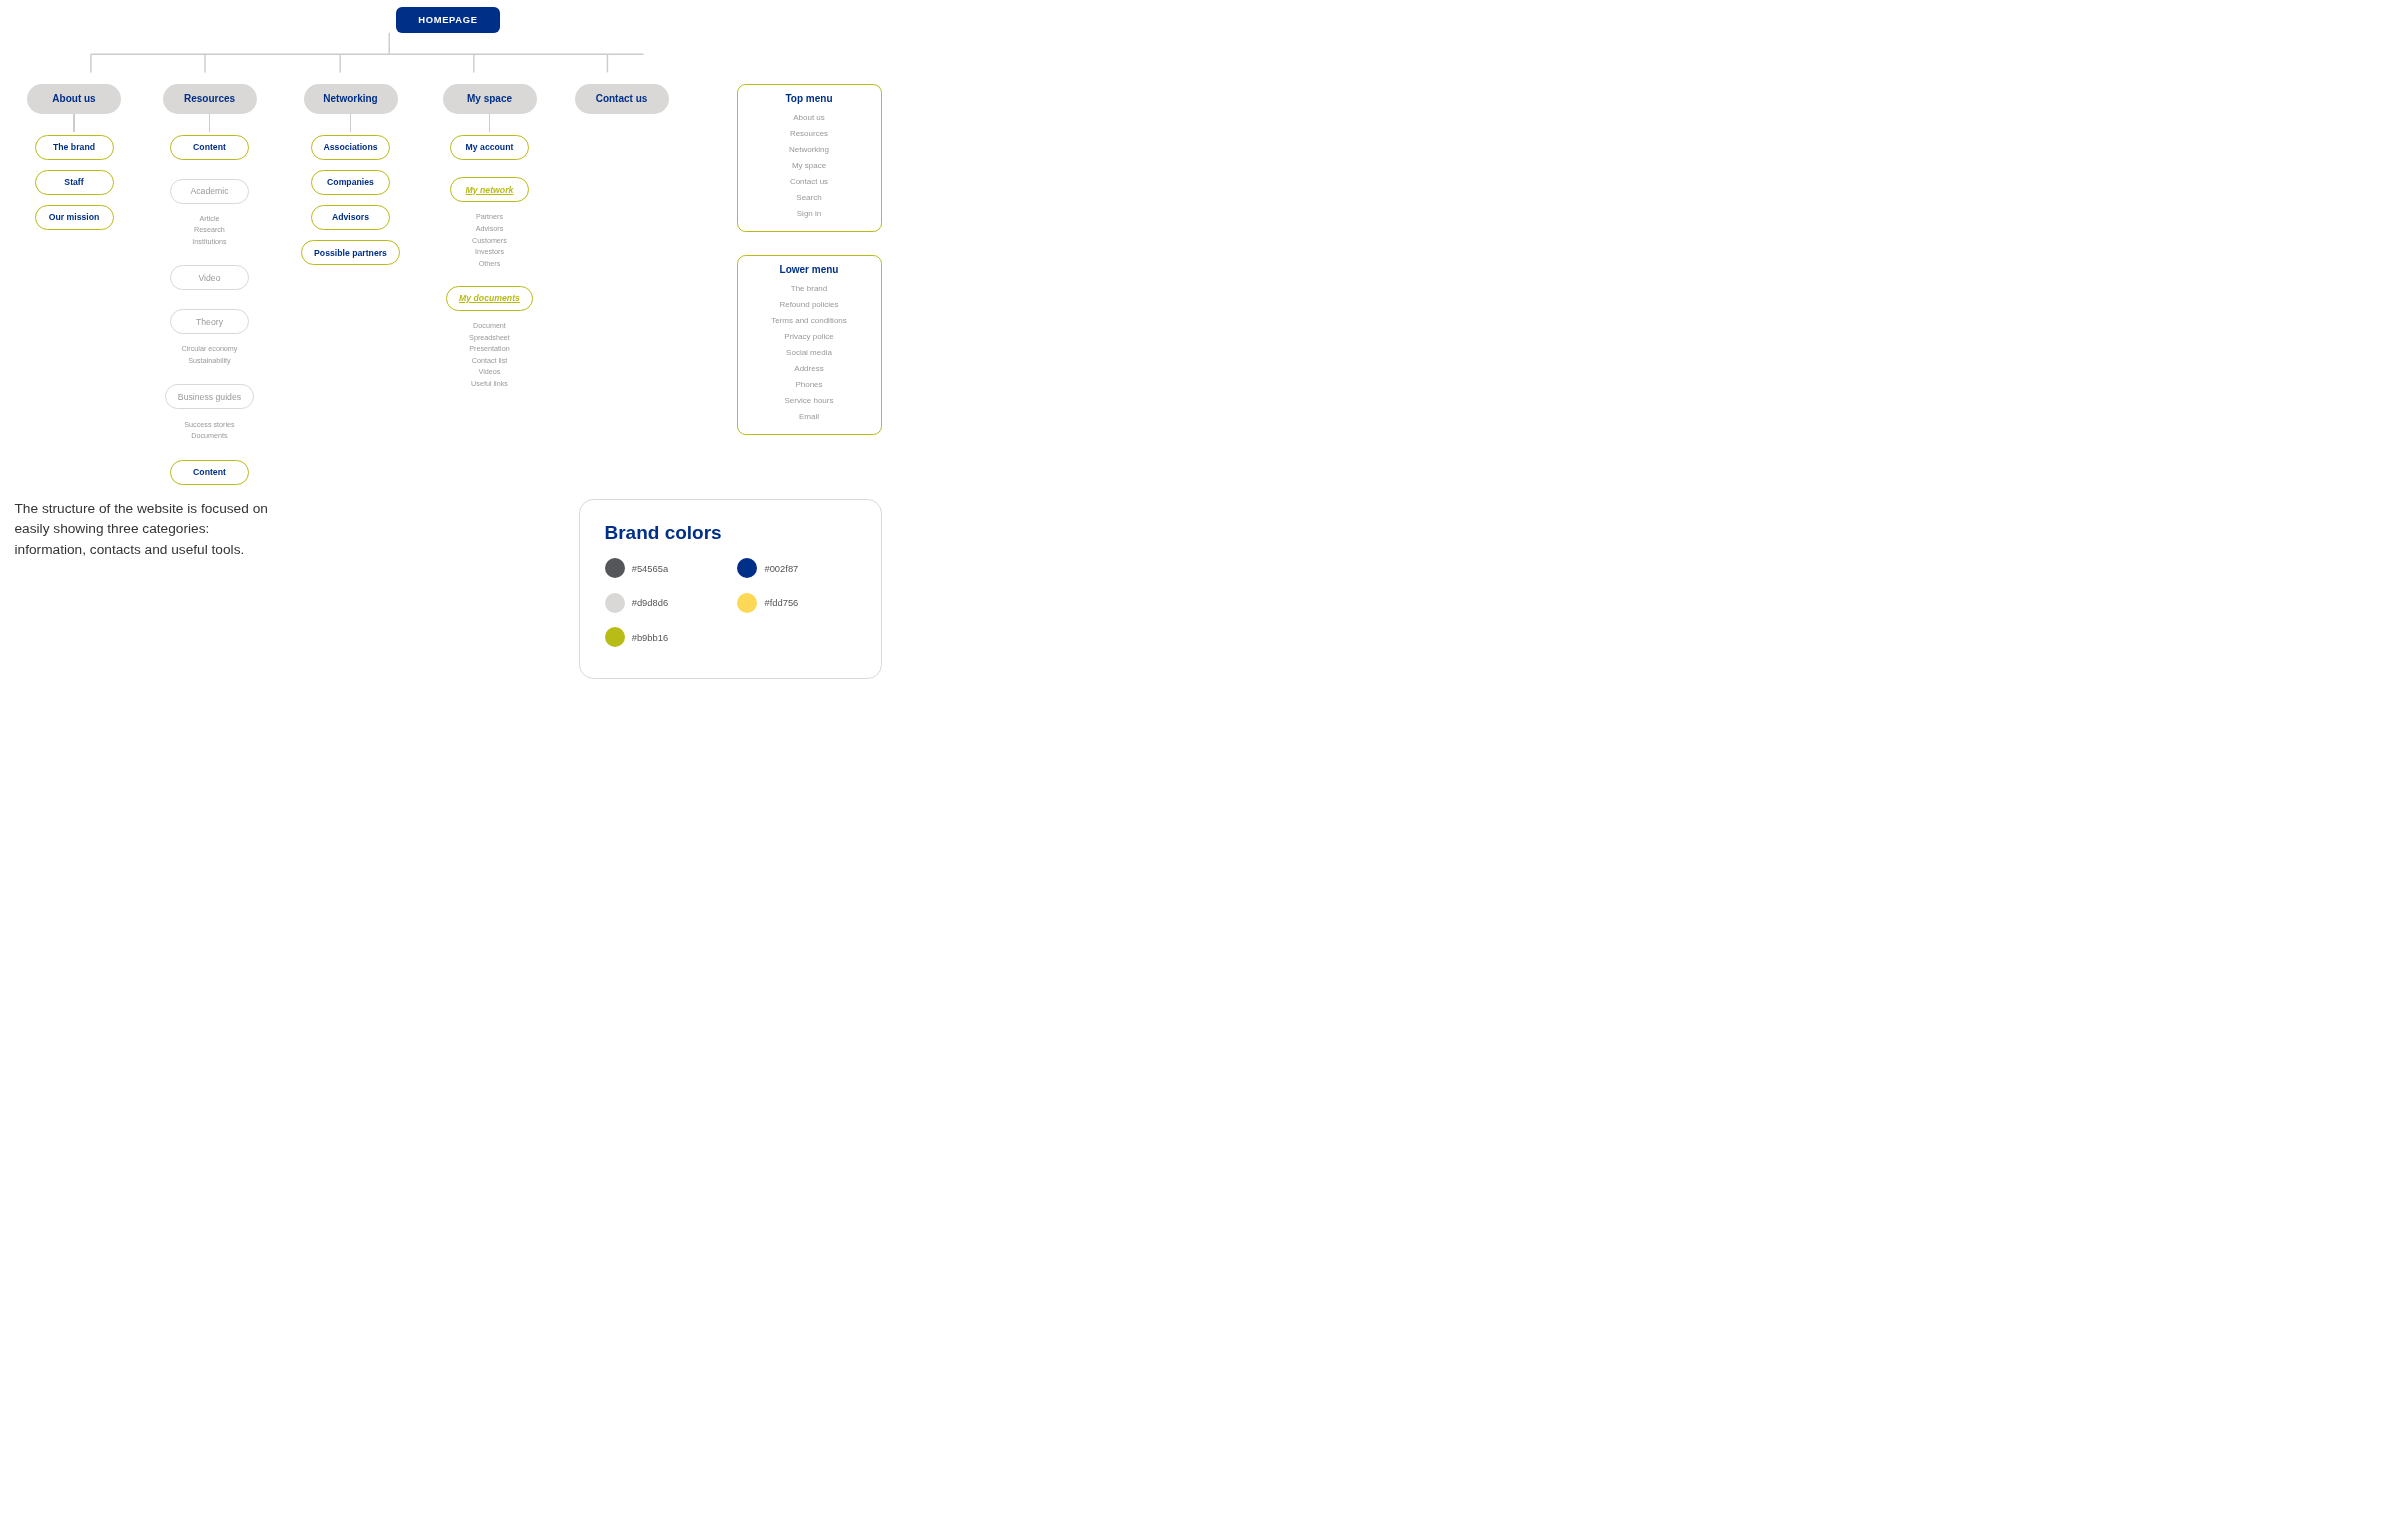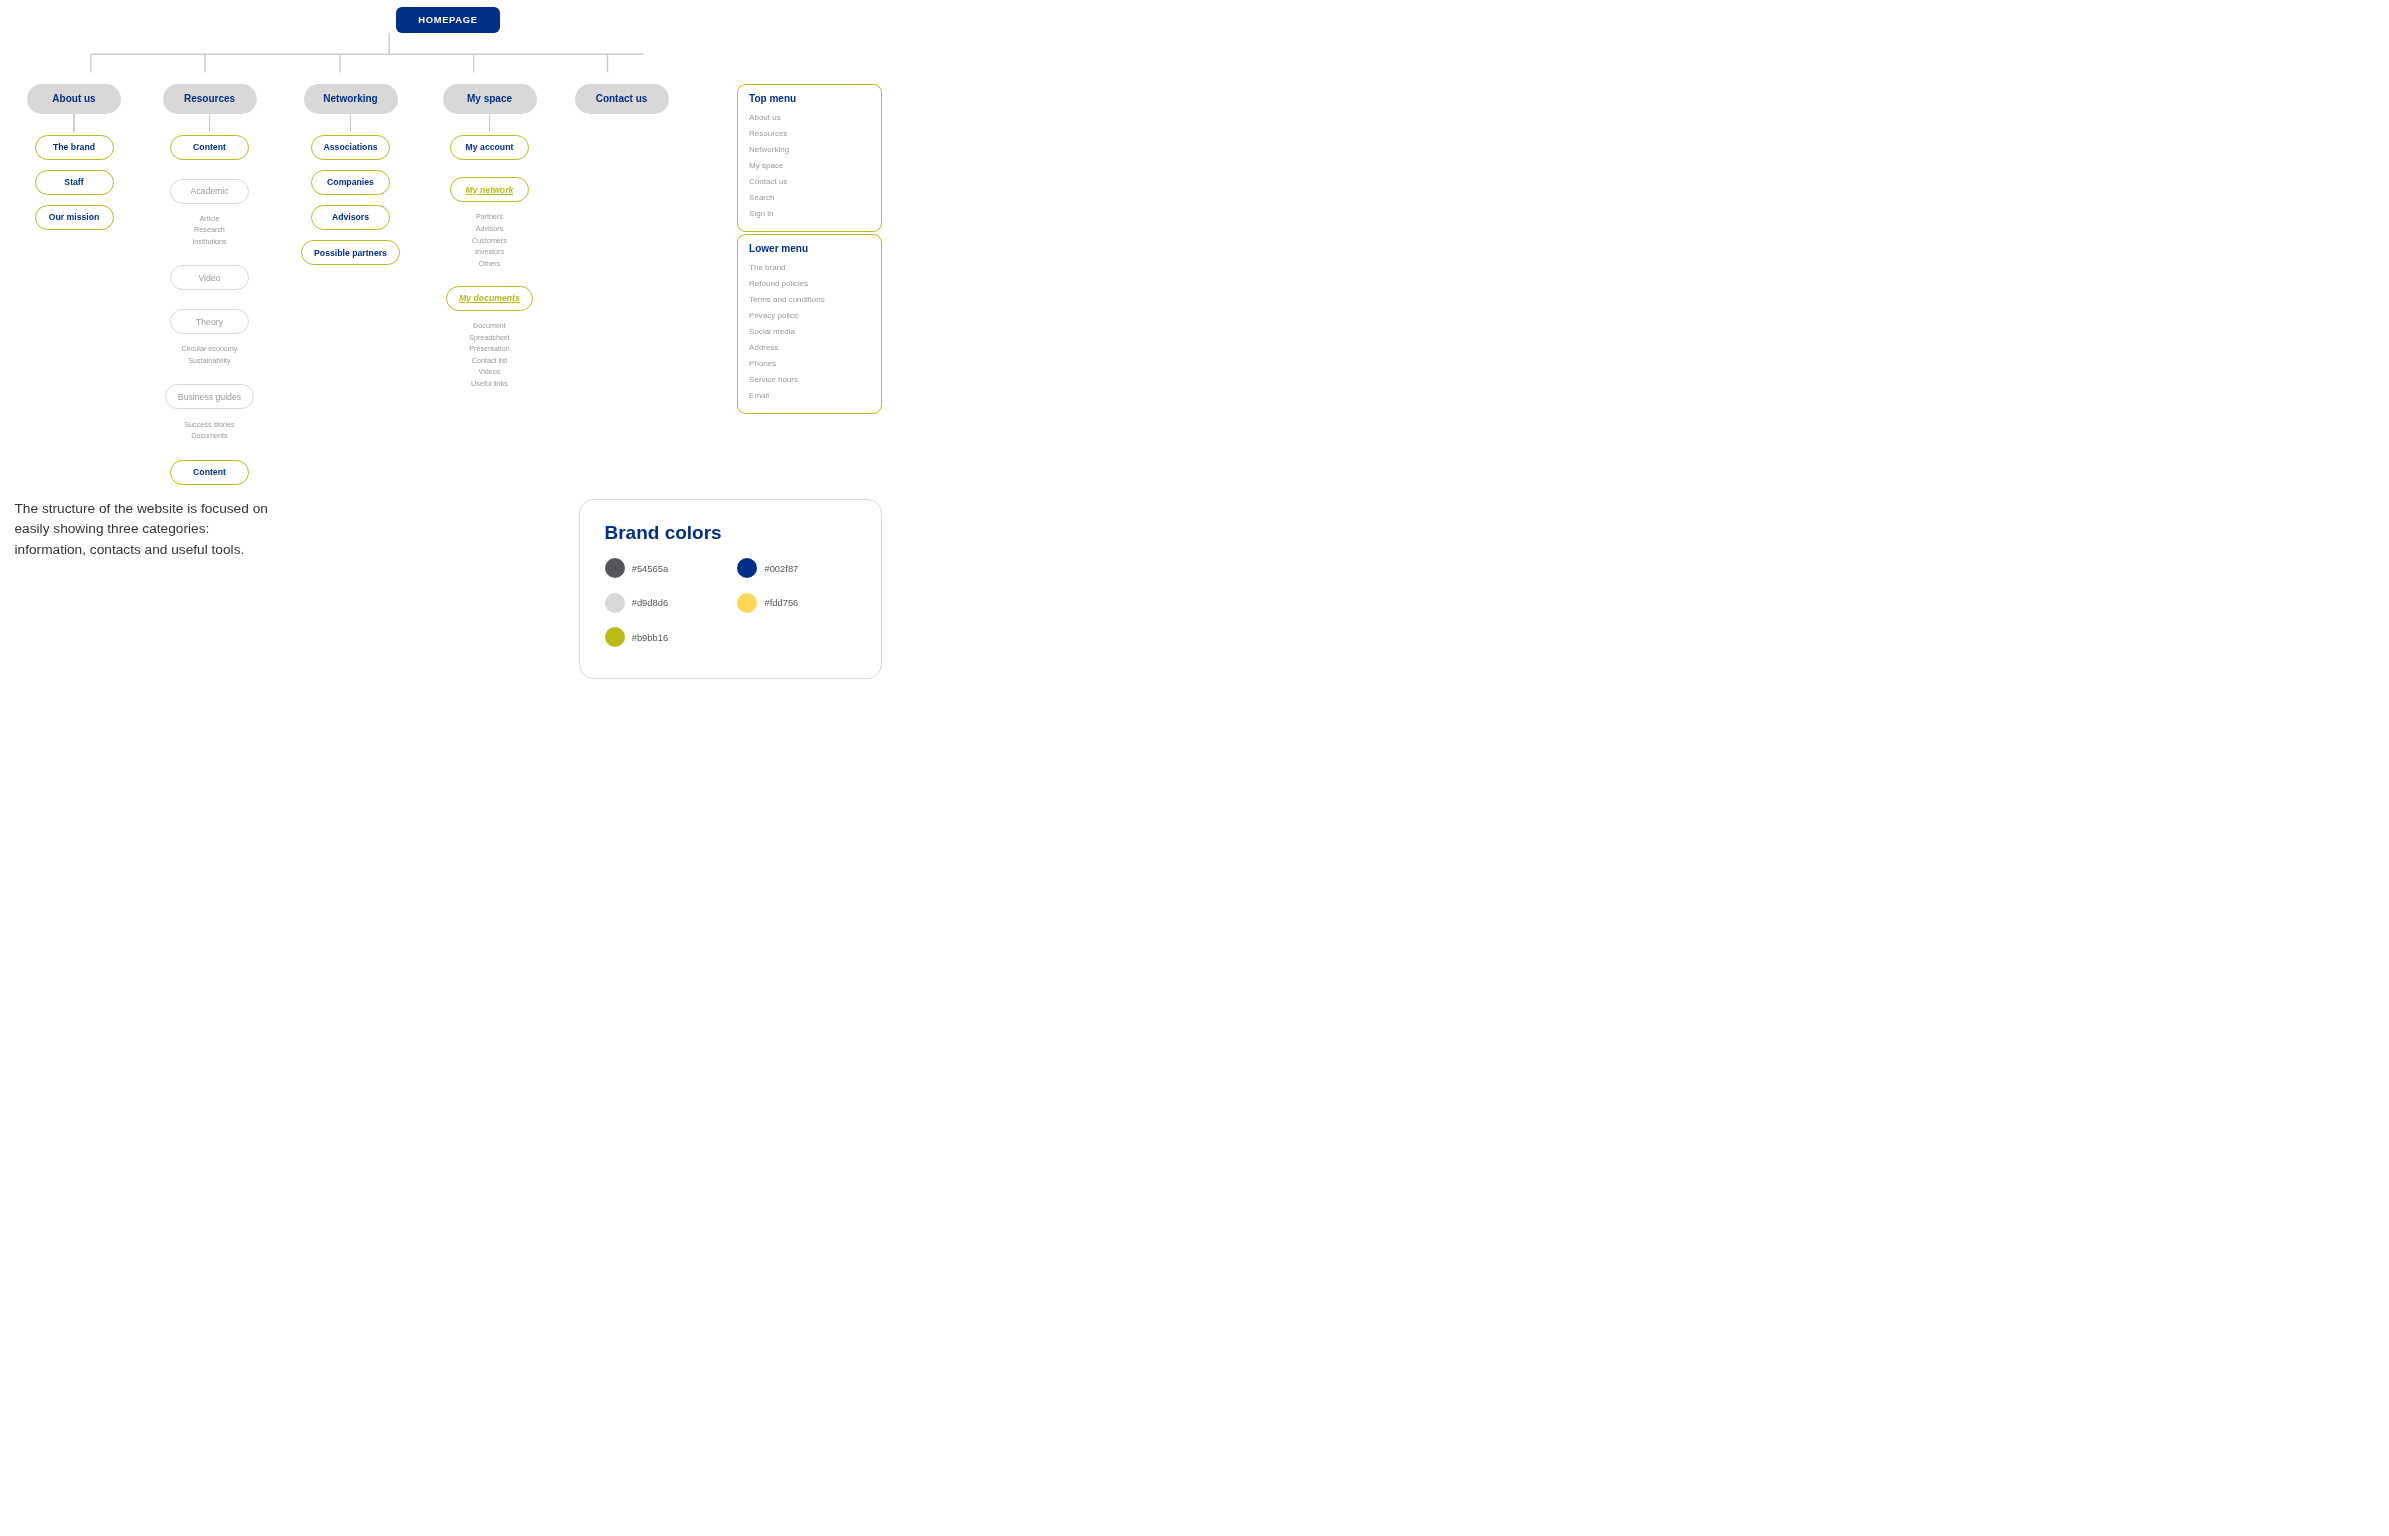--- a/index.html
+++ b/index.html
@@ -96,21 +96,22 @@
       color: #999;
       text-align: center;
       line-height: 1.6;
       margin: 2.2px 0;
     }
 
     .menu-box {
       border: 1.4px solid #b9bb16;
       border-radius: 8.7px;
       padding: 8.7px 11.6px;
-      margin-bottom: 2px;
+      margin-bottom: 23px;
+      text-align: center;
     }
     .menu-box-title {
       font-size: 10px;
       font-weight: bold;
       color: #002f87;
       margin-bottom: 5.8px;
     }
     .menu-box-items {
       font-size: 8px;
       color: #999;

